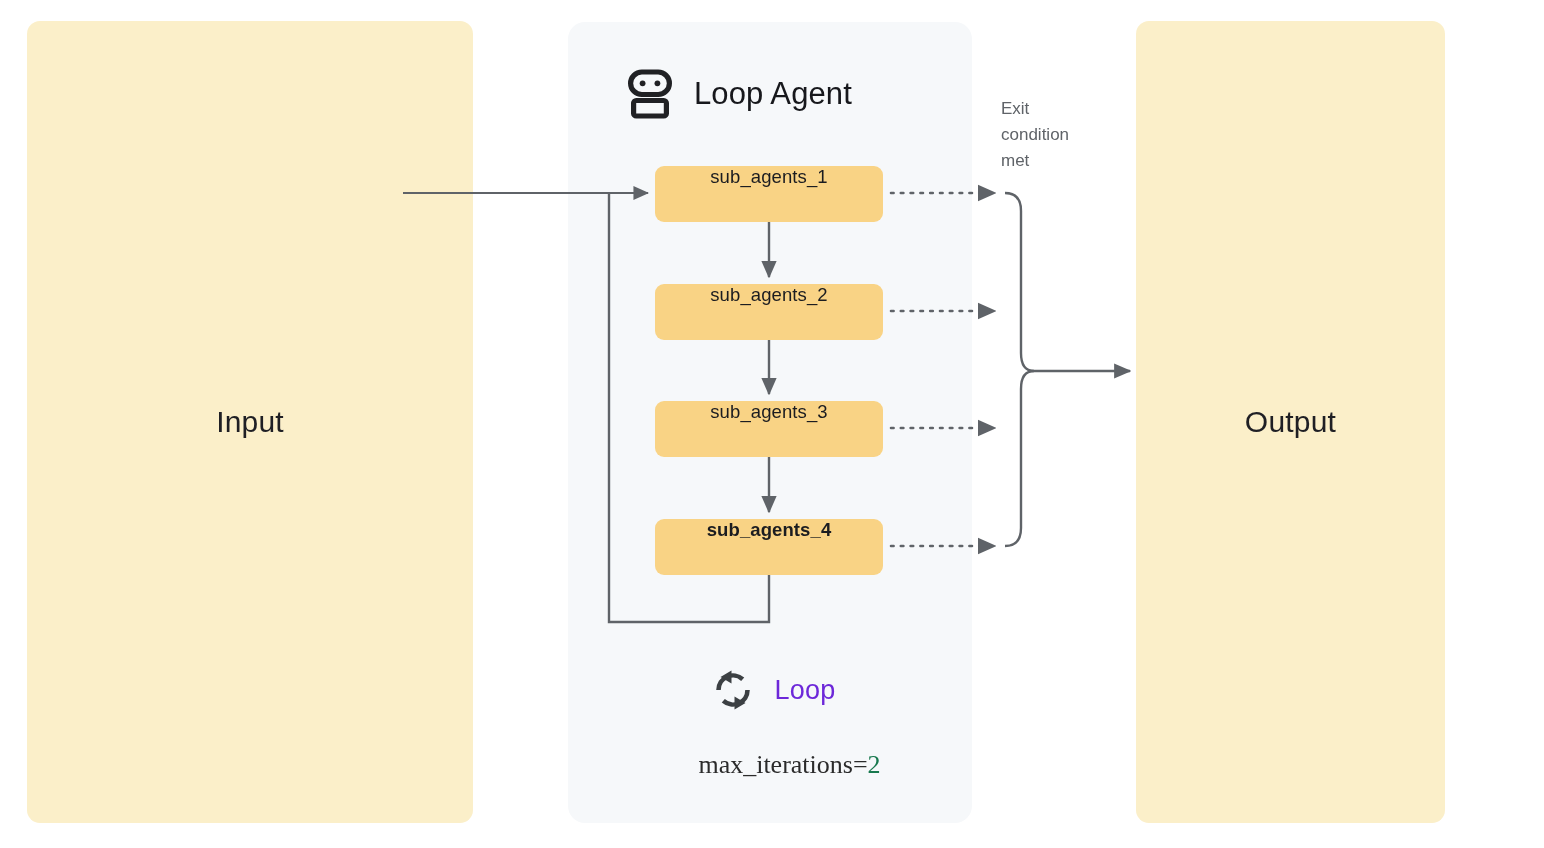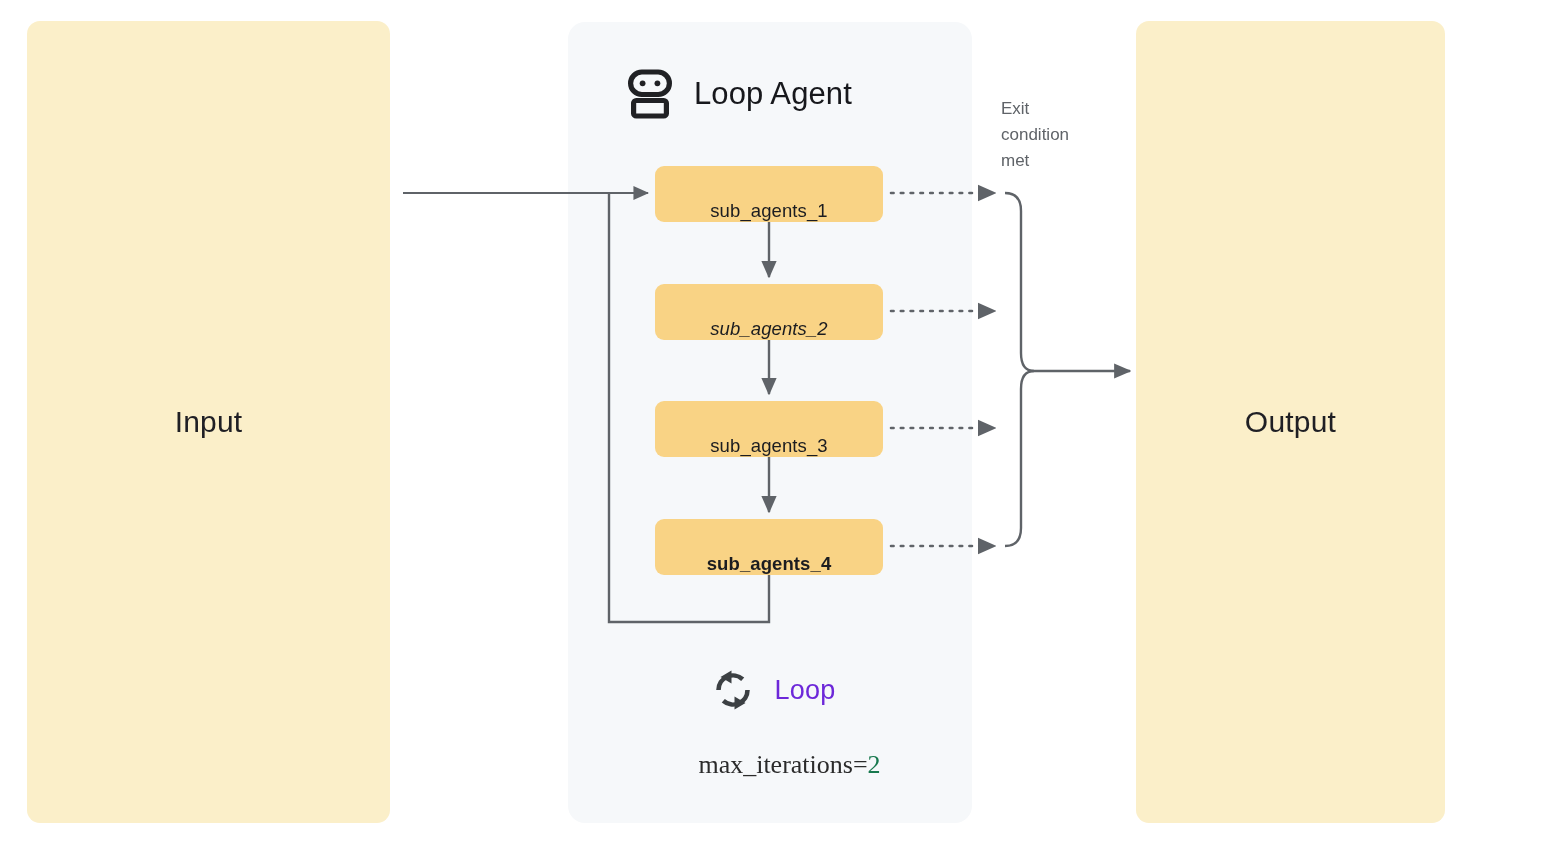--- a/index.html
+++ b/index.html
@@ -68,21 +68,21 @@
 
   
   .sub-agent {
     position: absolute;
     left: 655px;
     width: 228px;
     height: 56px;
     background: #f9d385;
     border-radius: 9px;
     display: flex;
-    align-items: flex-end;
+    align-items: flex-start;
     justify-content: center;
   }
   .sub-agent-label {
     font-size: 18.5px;
     color: #1b1c20;
     letter-spacing: 0.1px;
     white-space: nowrap;
     user-select: none;
   }
 
@@ -137,21 +137,21 @@
     width: 1544px;
     height: 848px;
     pointer-events: none;
   }
 </style>
 </head>
 <body>
 
 <div id="canvas">
 
-  <div class="io-panel" id="input-panel" style="left:27px; top:21px; width:363px; height:802px; background:#fbefc9;">
+  <div class="io-panel" id="input-panel" style="left:27px; top:21px; width:446px; height:802px; background:#fbefc9;">
     <span class="io-label">Input</span>
   </div>
 
   <div id="loop-agent-panel"></div>
 
   <div class="io-panel" id="output-panel" style="left:1136px; top:21px; width:309px; height:802px; background:#fbefc9;">
     <span class="io-label">Output</span>
   </div>
 
   <div id="loop-agent-header">
@@ -168,21 +168,21 @@
     <span id="loop-agent-title">Loop Agent</span>
   </div>
 
   <div id="exit-condition">Exit
 condition
 met</div>
 
   <div class="sub-agent" style="top:166px;">
     <span class="sub-agent-label">sub_agents_1</span>
   </div>
-  <div class="sub-agent" style="top:284px;font-style:italic;">
+  <div class="sub-agent" style="top:284px;">
     <span class="sub-agent-label">sub_agents_2</span>
   </div>
   <div class="sub-agent" style="top:401px;">
     <span class="sub-agent-label">sub_agents_3</span>
   </div>
   <div class="sub-agent" style="top:519px;font-weight:bold;">
     <span class="sub-agent-label">sub_agents_4</span>
   </div>
 
   <div id="loop-footer">

